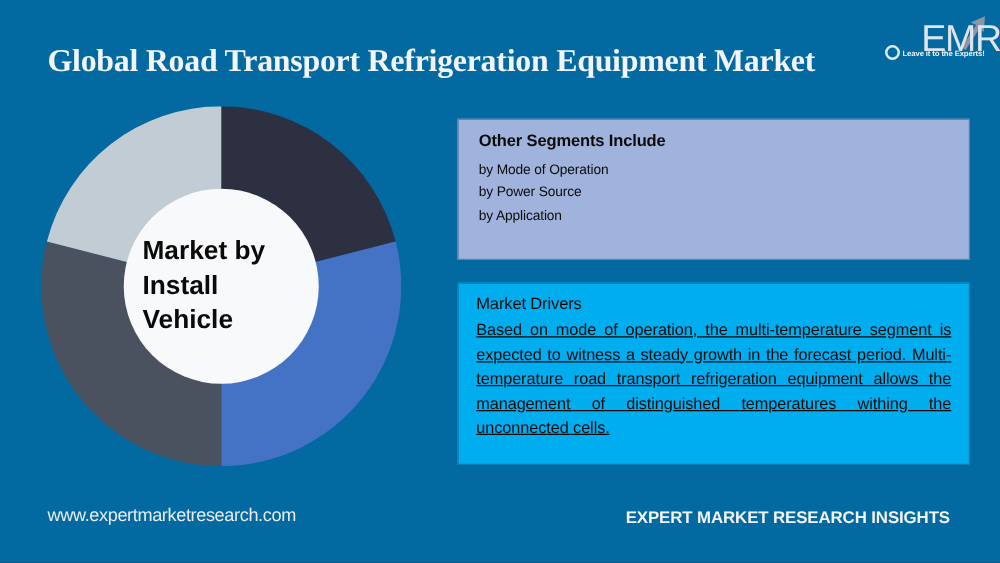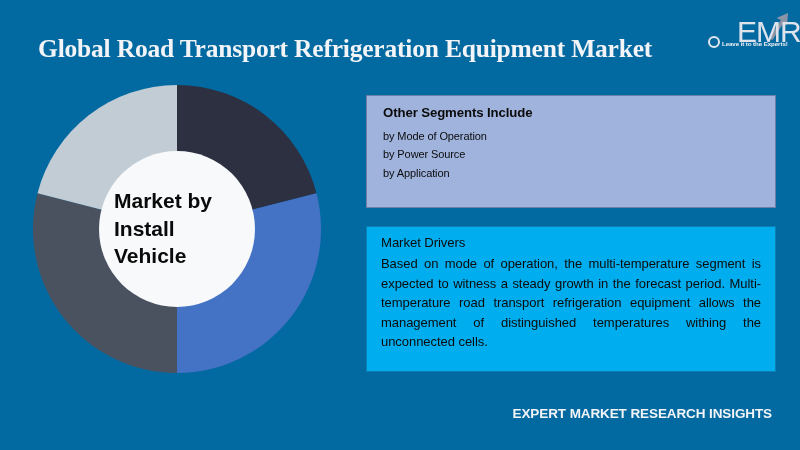--- a/index.html
+++ b/index.html
@@ -151,34 +151,35 @@
     color: #0b0b0b;
     margin-bottom: 4px;
     letter-spacing: -0.1px;
   }
   #market-drivers-box .box-body {
     font-size: 13px;
     color: #0b0b0b;
     line-height: 1.5;
     text-align: justify;
     letter-spacing: -0.05px;
+    text-decoration: underline;
   }
 
   
   #footer-url {
     position: absolute;
     left: 38px;
     top: 405px;
     font-size: 14.5px;
     color: #e9ecf1;
     letter-spacing: -0.3px;
   }
   #footer-brand {
     position: absolute;
-    right: 28px;
+    right: 40px;
     top: 406px;
     font-size: 13.5px;
     font-weight: bold;
     color: #f2f4f7;
     letter-spacing: -0.1px;
   }
 </style>
 </head>
 <body>
 
@@ -217,15 +218,16 @@
     <div class="seg-item">by Mode of Operation</div>
     <div class="seg-item">by Power Source</div>
     <div class="seg-item">by Application</div>
   </div>
 
   <div class="info-box" id="market-drivers-box">
     <div class="box-heading">Market Drivers</div>
     <div class="box-body">Based on mode of operation, the multi-temperature segment is expected to witness a steady growth in the forecast period. Multi-temperature road transport refrigeration equipment allows the management of distinguished temperatures withing the unconnected cells.</div>
   </div>
 
+  <div id="footer-url">www.expertmarketresearch.com</div>
   <div id="footer-brand">EXPERT MARKET RESEARCH INSIGHTS</div>
 
 </div>
 
 </body></html>

